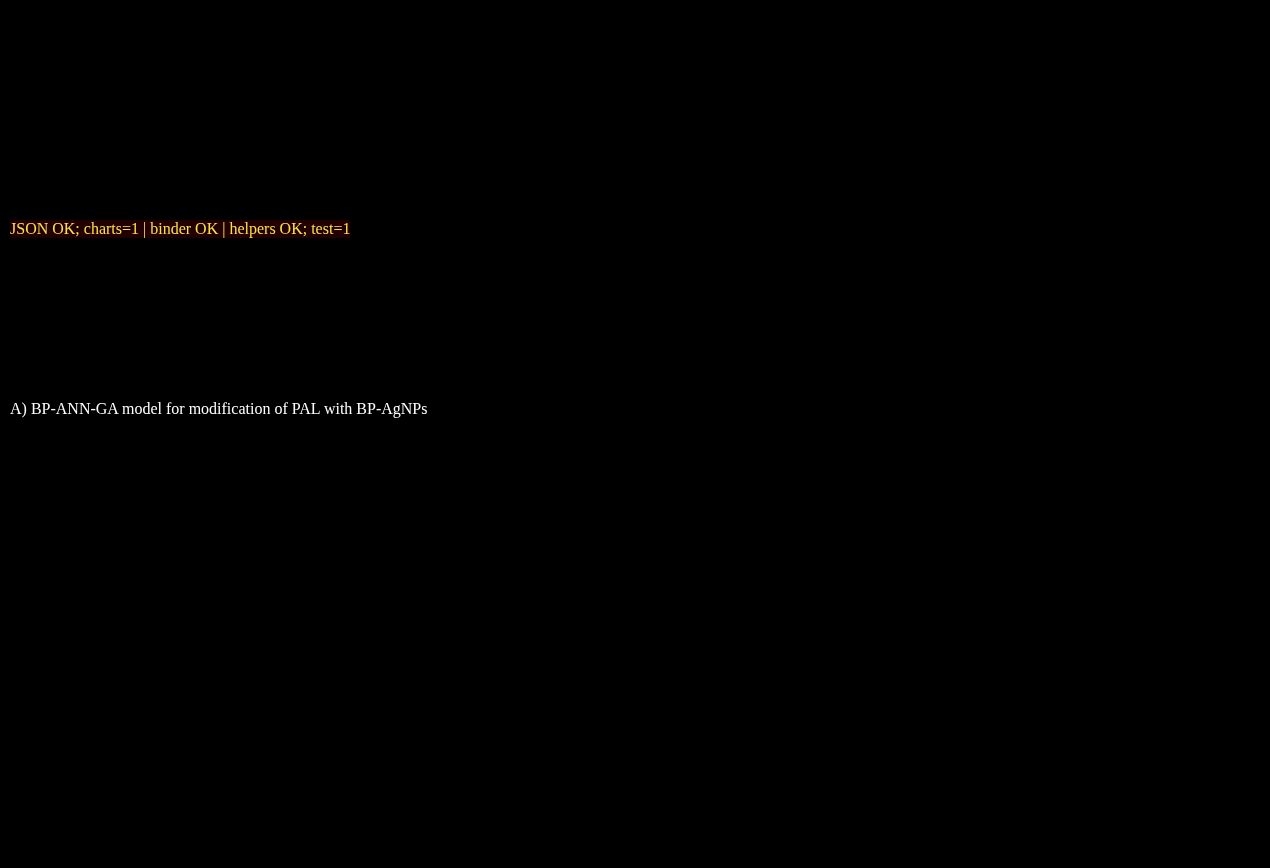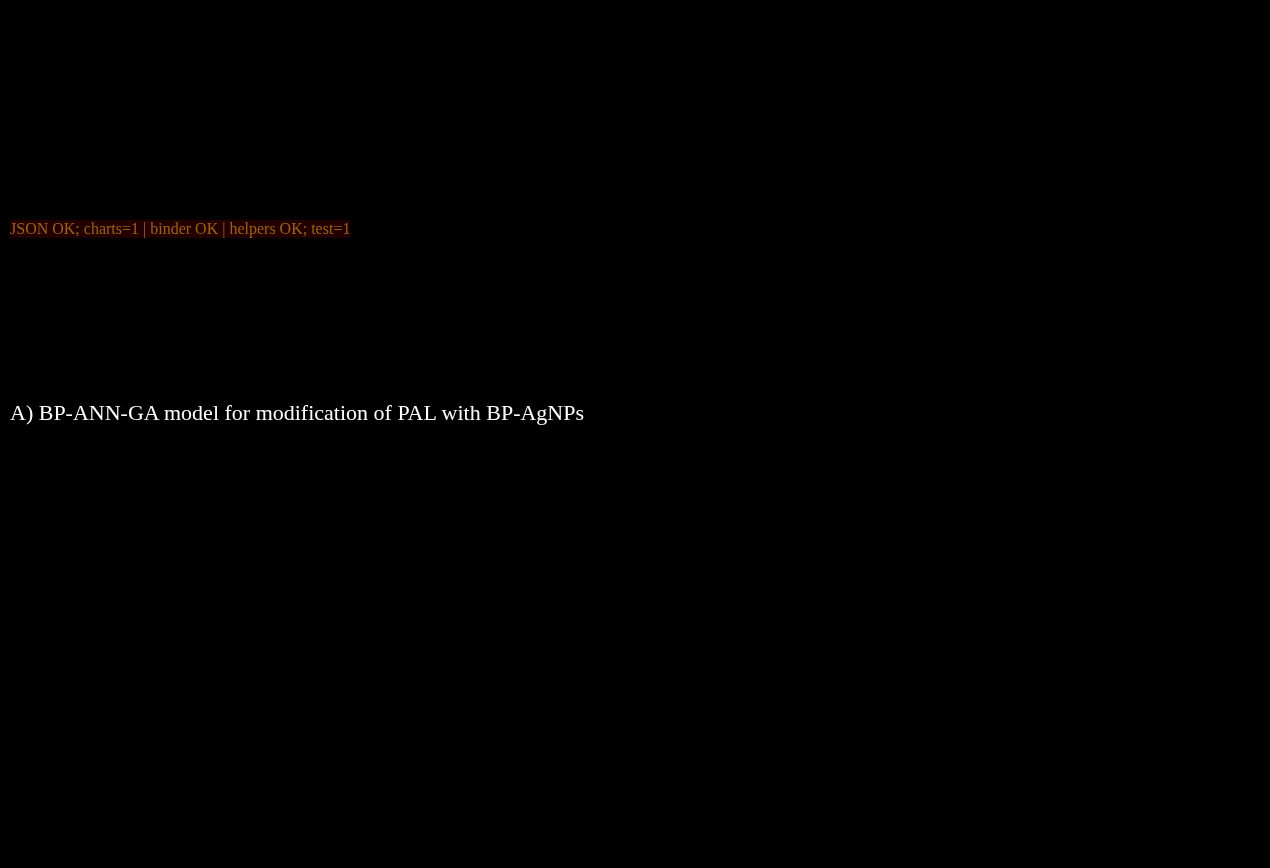--- a/index.html
+++ b/index.html
@@ -1,14 +1,14 @@
 <!DOCTYPE html>
 <html><head>
 <meta charset="utf-8">
 <style>
  html,body{margin:0;padding:0;width:1270px;height:868px;background:#000;overflow:hidden;font-family:"Liberation Serif",serif;}
- #err{position:absolute;left:10px;top:220px;color:#a16207;font-size:16px;background:#220000;z-index:99;max-width:1200px;}
- #t1{position:absolute;left:10px;top:400px;color:#fff;font-size:22px;}
+ #err{position:absolute;left:10px;top:220px;color:#fde047;font-size:16px;background:#220000;z-index:99;max-width:1200px;}
+ #t1{position:absolute;left:10px;top:400px;color:#fff;font-size:16px;}
 </style>
 </head>
 <body>
 <div id="err"> JSON OK; charts=1 | binder OK | helpers OK; test=1</div>
 <div id="t1">A) BP-ANN-GA model for modification of PAL with BP-AgNPs</div>
 
 </body></html>

